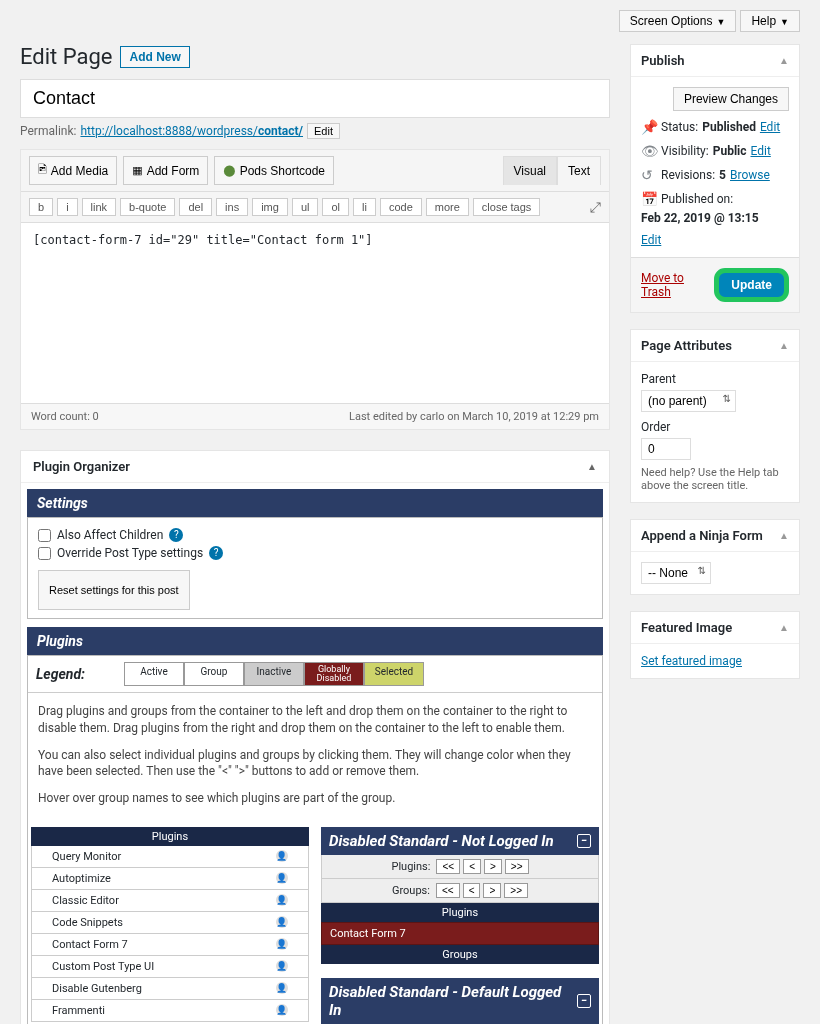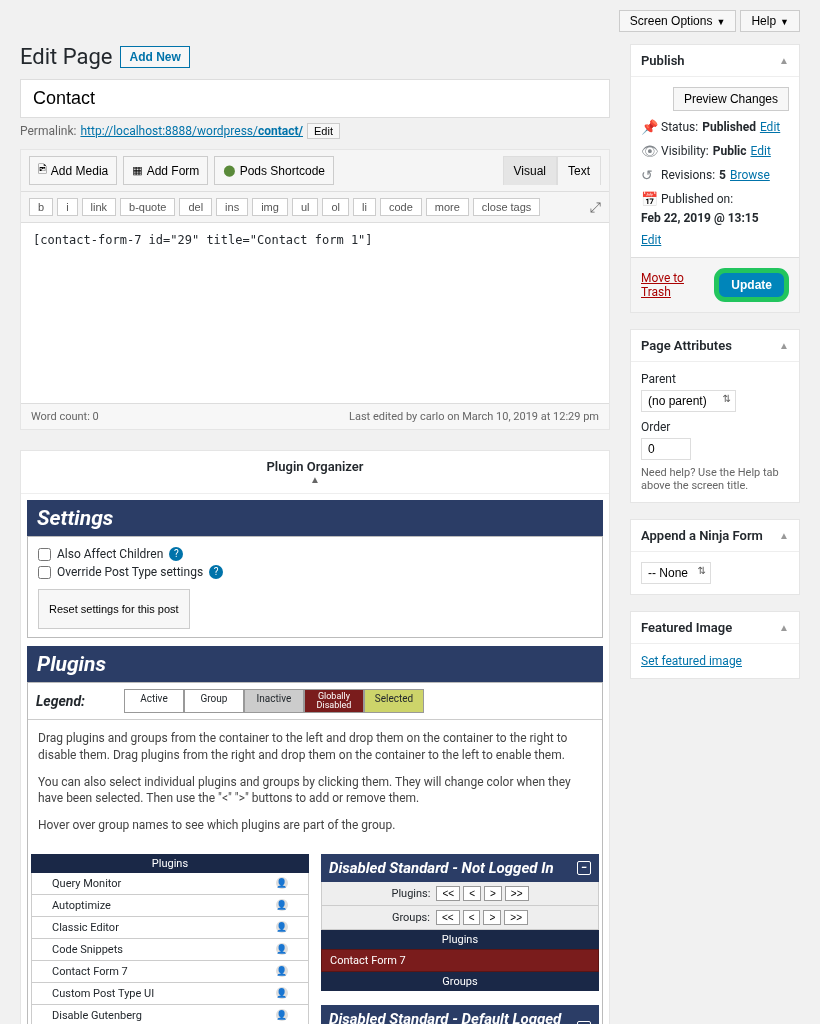--- a/index.html
+++ b/index.html
@@ -23,23 +23,23 @@
 .media-btn .icn { font-size: 11px; }
 .tabs { margin-left: auto; display: flex; gap: 0; }
 .tab-btn { border: 1px solid #ddd; border-bottom: none; background: #e5e5e5; padding: 4px 10px; font-size: 12px; cursor: pointer; }
 .tab-btn.active { background: #f5f5f5; }
 .toolbar { padding: 6px 8px; display: flex; gap: 4px; flex-wrap: wrap; align-items: center; background: #f5f5f5; border-bottom: 1px solid #ddd; }
 .tb-btn { border: 1px solid #ccc; background: #fff; padding: 2px 8px; font-size: 11px; cursor: pointer; color: #555; }
 .expand-icn { margin-left: auto; cursor: pointer; font-size: 14px; color: #666; }
 .editor-content { padding: 10px 12px; min-height: 180px; font-family: Consolas, Monaco, monospace; font-size: 12px; background: #fff; }
 .editor-footer { display: flex; justify-content: space-between; padding: 6px 10px; font-size: 11px; color: #666; border-top: 1px solid #ddd; background:#f7f7f7; }
 .metabox { border: 1px solid #e5e5e5; background: #fff; margin-top: 20px; }
-.metabox-header { padding: 8px 12px; border-bottom: 1px solid #eee; display: flex; justify-content: space-between; align-items: center; font-weight: 600; font-size: 13px; flex-direction: column; }
+.metabox-header { padding: 8px 12px; border-bottom: 1px solid #eee; display: flex; justify-content: space-between; align-items: center; font-weight: 600; font-size: 13px; }
 .metabox-header .toggle { cursor: pointer; font-size: 10px; color: #666; }
-.po-section-head { background: #2b3d66; color: #fff; padding: 6px 10px; font-size: 21px; font-weight: 700; font-style: italic; }
+.po-section-head { background: #2b3d66; color: #fff; padding: 6px 10px; font-size: 14px; font-weight: 700; font-style: italic; }
 .po-body { padding: 8px 10px; background: #fff; border: 1px solid #bbb; margin: 0; }
 .po-check-row { display: flex; align-items: center; gap: 6px; font-size: 12px; padding: 2px 0; }
 .po-check-row input { margin: 0; }
 .help-dot { display: inline-block; width: 14px; height: 14px; border-radius: 50%; background: #0073aa; color: #fff; font-size: 10px; text-align: center; line-height: 14px; }
 .reset-btn { border: 1px solid #ccc; background: #f7f7f7; padding: 13px 10px; font-size: 11px; margin-top: 8px; cursor: pointer; }
 .legend-row { display: flex; align-items: center; gap: 4px; padding: 6px 8px; border-bottom: 1px solid #ccc; }
 .legend-row .lbl { font-weight: 700; font-style: italic; font-size: 14px; }
 .legend-boxes { display: flex; padding-left: 35px; }
 .legend-box { border: 1px solid #999; padding: 3px 0; font-size: 10px; width: 60px; text-align: center; }
 .lb-active { background: #fff; }

